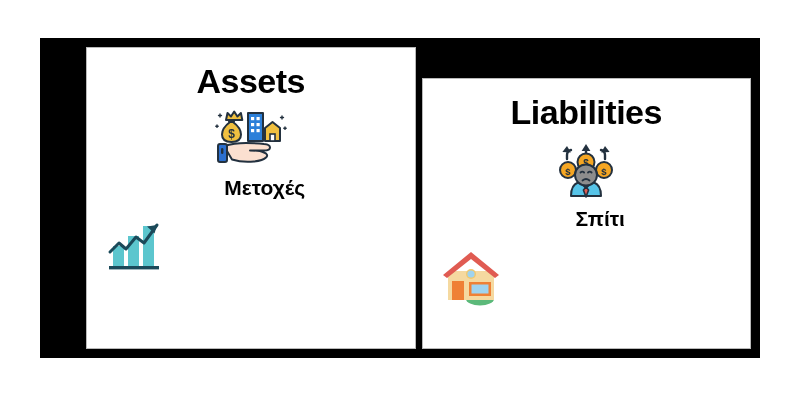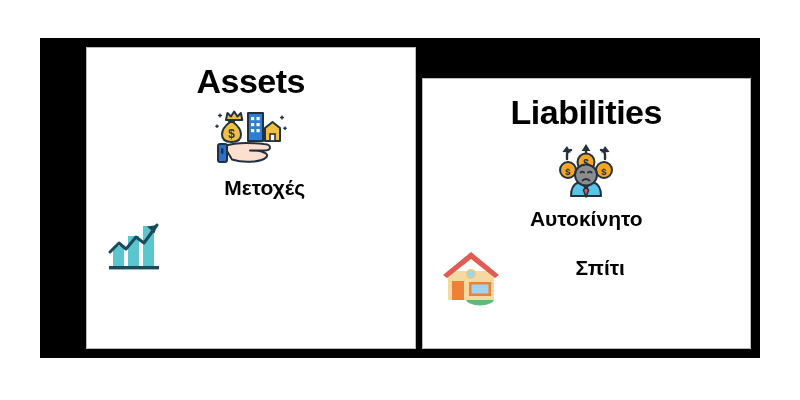--- a/index.html
+++ b/index.html
@@ -225,20 +225,19 @@
           <circle cx="32" cy="27" r="3.6" fill="#9fd3ef"></circle>
 
           <rect x="13" y="34" width="12" height="19" fill="#ef8035"></rect>
 
           <rect x="30" y="35" width="22" height="14" fill="#ef8035"></rect>
           <rect x="32.5" y="37.5" width="17" height="9" fill="#9fd3ef"></rect>
         </svg>
       </div>
 
       <div class="item-list">
-        <div class="item">Αυτοκίνητο</div>
         <div class="item">Σπίτι</div>
       </div>
 
     </div>
 
   </div>
 </div>
 
 </body></html>

